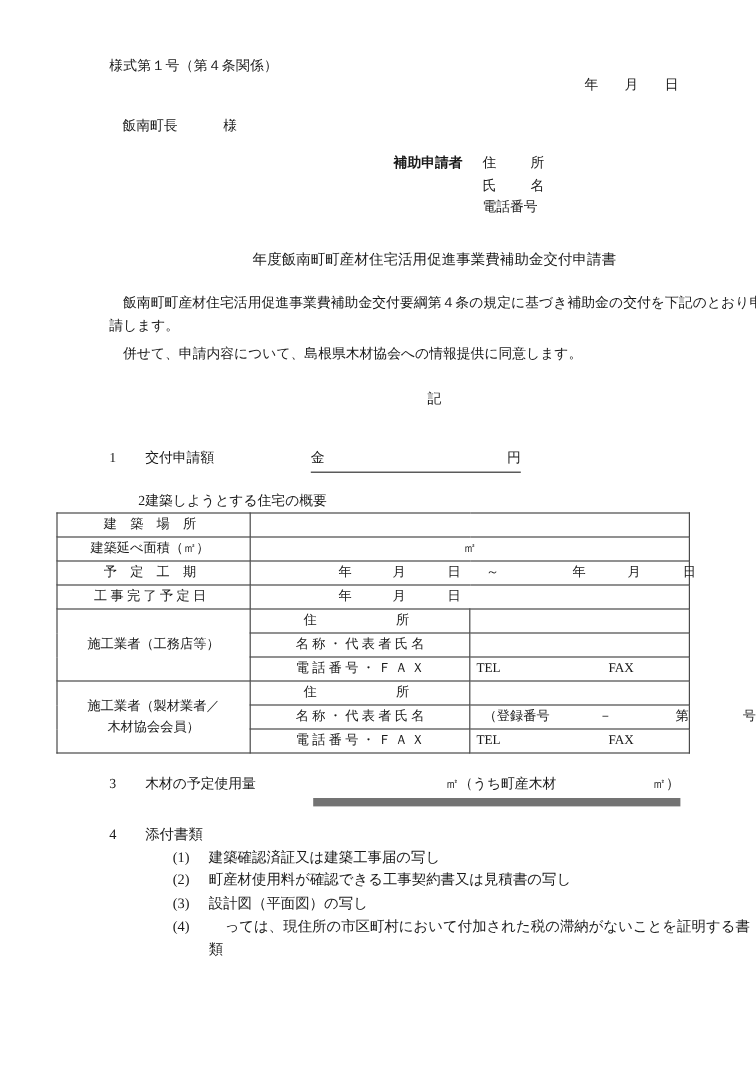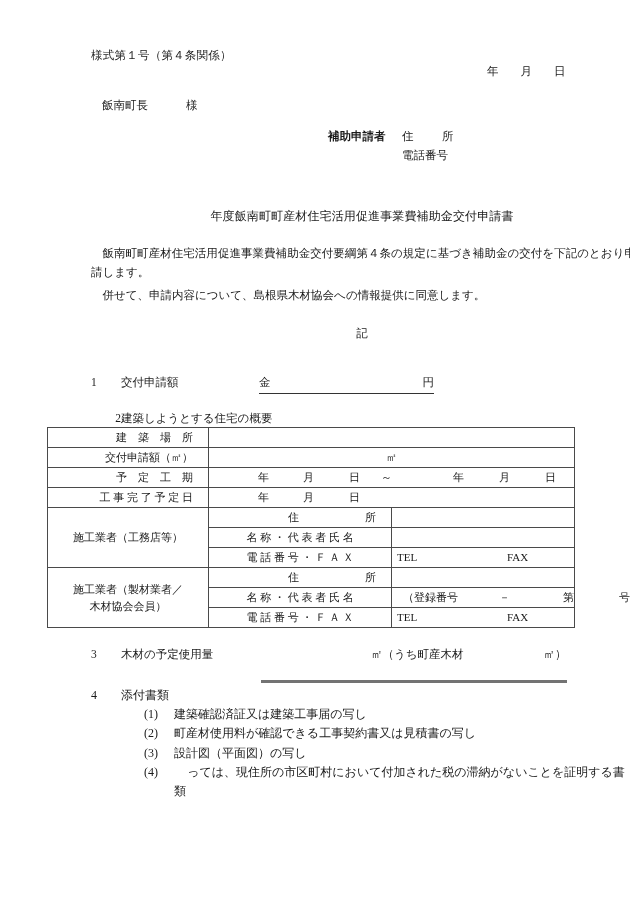--- a/index.html
+++ b/index.html
@@ -131,33 +131,33 @@
   td.lab-b {
     width: 133px;
     text-align: center;
   }
   td.lab-left {
     text-align: left;
     padding-left: 9px;
   }
   .just-narrow {
     display: flex;
-    justify-content: flex-end;
+    justify-content: center;
     padding: 0 10px 0 4px;
   }
   .vend-label {
     text-align: left;
     padding-left: 9px;
     line-height: 1.5;
   }
   .m2-cell { text-align: center; }
   .period-cell, .finish-cell { padding-left: 0; }
   .period-inner {
     display: inline-block;
-    margin-left: 44px;
+    margin-left: 68px;
     white-space: nowrap;
   }
   .period-inner span { display: inline-block; }
   .pi-y  { width: 45px; text-align: left; }
   .pi-m  { width: 46px; text-align: left; }
   .pi-d  { width: 32px; text-align: left; }
   .pi-t  { width: 72px; text-align: left; }
   .pi-y2 { width: 46px; text-align: left; }
   .pi-m2 { width: 46px; text-align: left; }
 
@@ -180,23 +180,23 @@
 
   
   .item3 {
     left: 44px; top: 646px;
     font-size: 11.5px;
   }
   .item3 .num { display: inline-block; width: 30px; }
   .item3 .lab { display: inline-block; width: 140px; }
   .item3 .fill {
     display: inline-block;
-    border-bottom: 3px solid #737373;
+    border-bottom: 7px solid #737373;
     white-space: nowrap;
-    padding-bottom: 16px;
+    padding-bottom: 1px;
   }
   .item3 .gap-a { display: inline-block; width: 110px; }
   .item3 .gap-b { display: inline-block; width: 80px; }
 
   
   .item4 {
     left: 44px; top: 686px;
     width: 545px;
     font-size: 12px;
     line-height: 1.6;
@@ -234,20 +234,23 @@
 
   <div class="abs addressee nowrap">
     <span>飯南町長</span><span class="sama">様</span>
   </div>
 
   <div class="abs applicant">
     <div class="row nowrap">
       <span class="lbl">補助申請者</span><span class="f1" style="display:inline-block;width:40px">住</span><span>所</span>
     </div>
     <div class="row nowrap">
+      <span class="lbl"></span><span class="f1" style="display:inline-block;width:40px">氏</span><span>名</span>
+    </div>
+    <div class="row nowrap">
       <span class="lbl"></span><span>電話番号</span>
     </div>
   </div>
 
   <div class="abs doc-title nowrap">年度飯南町町産材住宅活用促進事業費補助金交付申請書</div>
 
   <div class="abs para">
     <p class="p1">飯南町町産材住宅活用促進事業費補助金交付要綱第４条の規定に基づき補助金の交付を下記のとおり申請します。</p>
     <p class="p2">併せて、申請内容について、島根県木材協会への情報提供に同意します。</p>
   </div>
@@ -268,21 +271,21 @@
         <td class="lab-a" colspan="1">
           <div class="just-narrow">
               <span>建　築　場　所</span>
             </div>
         </td>
         <td colspan="2"></td>
       </tr>
       <tr>
         <td class="lab-a">
           <div class="just-narrow">
-              <span>交付申請額（㎡）</span>
+              <span>建築延べ面積（㎡）</span>
             </div>
         </td>
         <td colspan="2" class="m2-cell">
           <span>㎡</span>
         </td>
       </tr>
       <tr>
         <td class="lab-a">
           <div class="just-narrow">
               <span>予　定　工　期</span>

